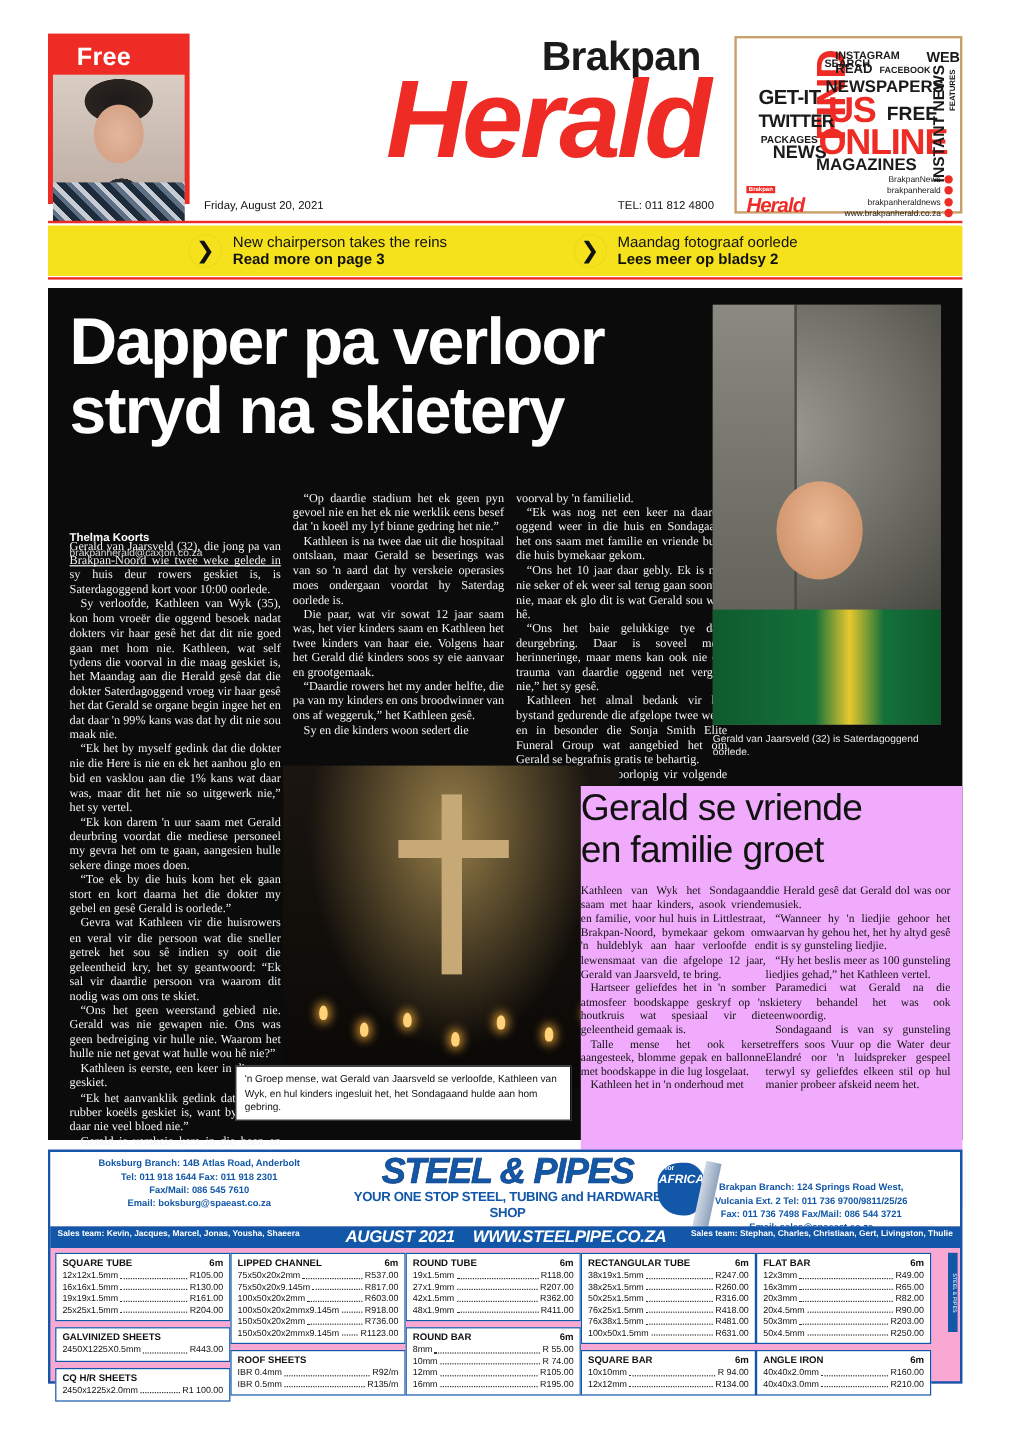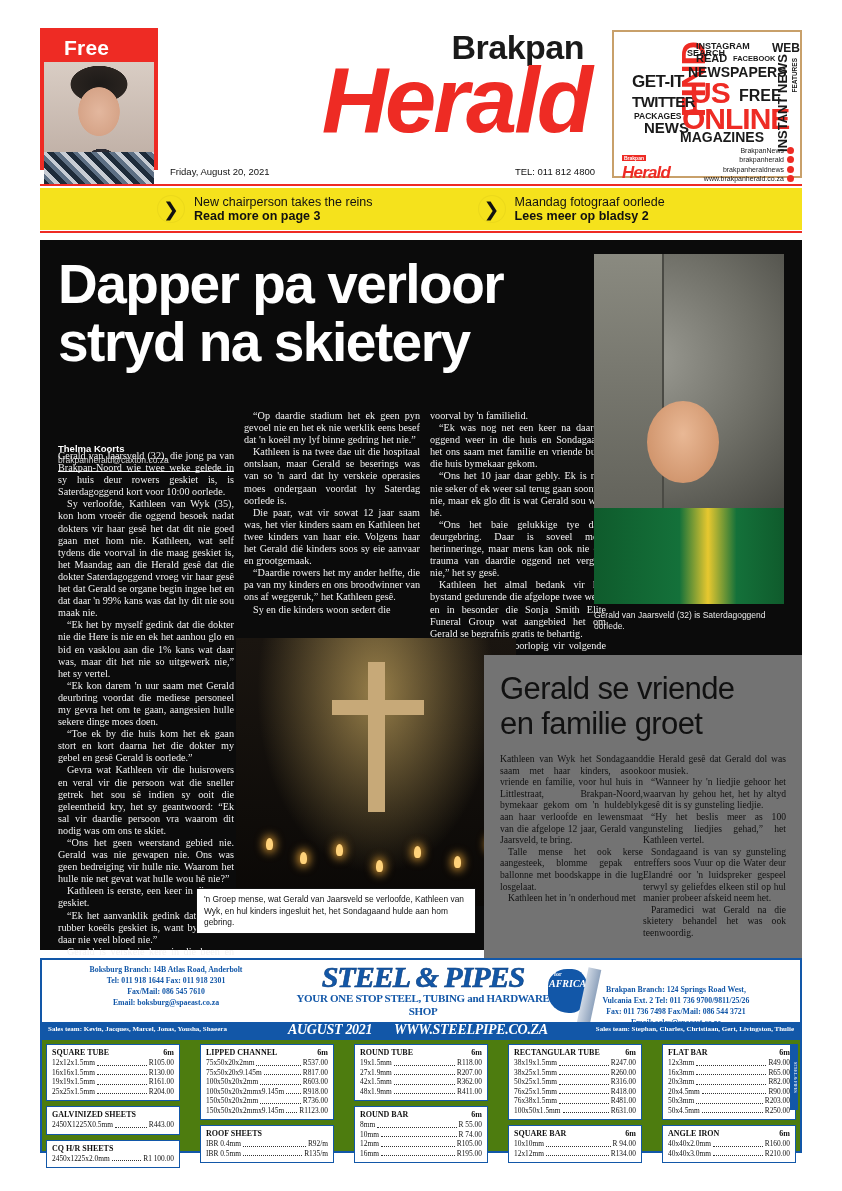--- a/index.html
+++ b/index.html
@@ -176,35 +176,35 @@
   .flame { position:absolute; width:7px; height:12px; border-radius:50% 50% 40% 40%; background:#ffd27a; box-shadow:0 0 8px 3px rgba(255,180,60,0.7); }
   .incident-caption {
     position:absolute; left:196px; top:888px; width:280px; height:46px;
     background:#fff; color:#111; font-size:8.4px; line-height:11.5px;
     padding:5px 7px; border:1px solid #111;
   }
 
   
   .second-article {
     position:absolute; left:484px; top:655px; width:318px; height:352px;
-    background:#737373; color:#111; padding:16px;
+    background:#f0abfc; color:#111; padding:0;
   }
   .sa-title {
     font-size:31px; line-height:35px; font-weight:400; color:#111; letter-spacing:-0.6px;
   }
   .sa-cols { display:flex; margin-top:12px; }
   .sa-col { width:154px; }
   .sa-col p {
     font-family:"Liberation Serif", serif;
     font-size:9.6px; line-height:11.6px; text-align:justify; text-indent:8px; margin:0;
   }
   .sa-col p.first { text-indent:0; }
 
   
-  .ad { position:absolute; left:40px; top:958px; width:762px; height:195px; background:#4d7c0f; border:2px solid #1257a8;font-family:Liberation Serif, serif; }
+  .ad { position:absolute; left:40px; top:958px; width:762px; height:195px; background:#f9a8d4; border:2px solid #1257a8; }
   .ad-top { position:relative; height:62px; background:#fff; }
   .ad-branch {
     position:absolute; top:4px; font-size:7.8px; line-height:11px; font-weight:700; color:#1257a8; text-align:center;
   }
   .ad-branch.left { left:6px; width:236px; }
   .ad-branch.right { right:6px; width:236px; }
   .ad-logo { position:absolute; left:244px; top:2px; width:274px; text-align:center; }
   .ad-logo .sp {
     font-size:30px; font-weight:700; font-style:italic; color:#1257a8;
     letter-spacing:-1px; line-height:30px;
@@ -229,21 +229,21 @@
   }
   .ad-strip .sales { position:absolute; top:3px; font-size:7px; font-weight:700; white-space:nowrap; }
   .ad-strip .sales.left { left:6px; }
   .ad-strip .sales.right { right:6px; }
   .ad-strip .month {
     position:absolute; left:246px; top:0px; font-size:14px; font-weight:700; font-style:italic; letter-spacing:-0.3px;
   }
   .ad-strip .url {
     position:absolute; left:352px; top:0px; font-size:14px; font-weight:700; font-style:italic; letter-spacing:-0.3px;
   }
-  .ad-body { display:flex; gap:20px; padding:4px 4px; }
+  .ad-body { display:flex; gap:0; padding:4px 4px; }
   .ad-col { width:146px; display:flex; flex-direction:column; gap:5px; }
   .price-card { background:#fff; border:1px solid #1257a8; padding:3px 5px 4px 5px; }
   .pc-head { display:flex; justify-content:space-between; font-size:8px; font-weight:700; color:#111; margin-bottom:1px; }
   .pc-row { display:flex; justify-content:space-between; font-size:7.4px; color:#111; line-height:9.5px; position:relative; }
   .pc-row .lbl { white-space:nowrap; }
   .pc-row .dots { flex:1; border-bottom:1px dotted #333; margin:0 2px 2px 2px; }
   .pc-row .val { white-space:nowrap; }
   .ad-side {
     position:absolute; right:2px; top:84px; width:8px; height:66px;
     background:#1257a8; color:#fff; font-size:4.5px;
@@ -391,29 +391,30 @@
   <div class="incident-caption">'n Groep mense, wat Gerald van Jaarsveld se verloofde, Kathleen van Wyk, en hul kinders ingesluit het, het Sondagaand hulde aan hom gebring.</div>
 
   <div class="second-article">
     <div class="sa-title">
       <div>Gerald se vriende</div>
       <div>en familie groet</div>
     </div>
     <div class="sa-cols">
       <div class="sa-col">
         <p class="first">Kathleen van Wyk het Sondagaand saam met haar kinders, asook vriende en familie, voor hul huis in Littlestraat, Brakpan-Noord, bymekaar gekom om 'n huldeblyk aan haar verloofde en lewensmaat van die afgelope 12 jaar, Gerald van Jaarsveld, te bring.</p>
+        <p>Hartseer geliefdes het in 'n somber atmosfeer boodskappe geskryf op 'n houtkruis wat spesiaal vir die geleentheid gemaak is.</p>
         <p>Talle mense het ook kerse aangesteek, blomme gepak en ballonne met boodskappe in die lug losgelaat.</p>
         <p>Kathleen het in 'n onderhoud met</p>
       </div>
       <div class="sa-col">
         <p class="first">die Herald gesê dat Gerald dol was oor musiek.</p>
         <p>“Wanneer hy 'n liedjie gehoor het waarvan hy gehou het, het hy altyd gesê dit is sy gunsteling liedjie.</p>
         <p>“Hy het beslis meer as 100 gunsteling liedjies gehad,” het Kathleen vertel.</p>
+        <p>Paramedici wat Gerald na die skietery behandel het was ook teenwoordig.</p>
         <p>Sondagaand is van sy gunsteling treffers soos Vuur op die Water deur Elandré oor 'n luidspreker gespeel terwyl sy geliefdes elkeen stil op hul manier probeer afskeid neem het.</p>
-        <p>Paramedici wat Gerald na die skietery behandel het was ook teenwoordig.</p>
       </div>
     </div>
   </div>
 
   <div class="ad">
     <div class="ad-top">
       <div class="ad-branch left" style="white-space:pre-line;">Boksburg Branch: 14B Atlas Road, Anderbolt
 Tel: 011 918 1644 Fax: 011 918 2301
 Fax/Mail: 086 545 7610
 Email: boksburg@spaeast.co.za</div>

